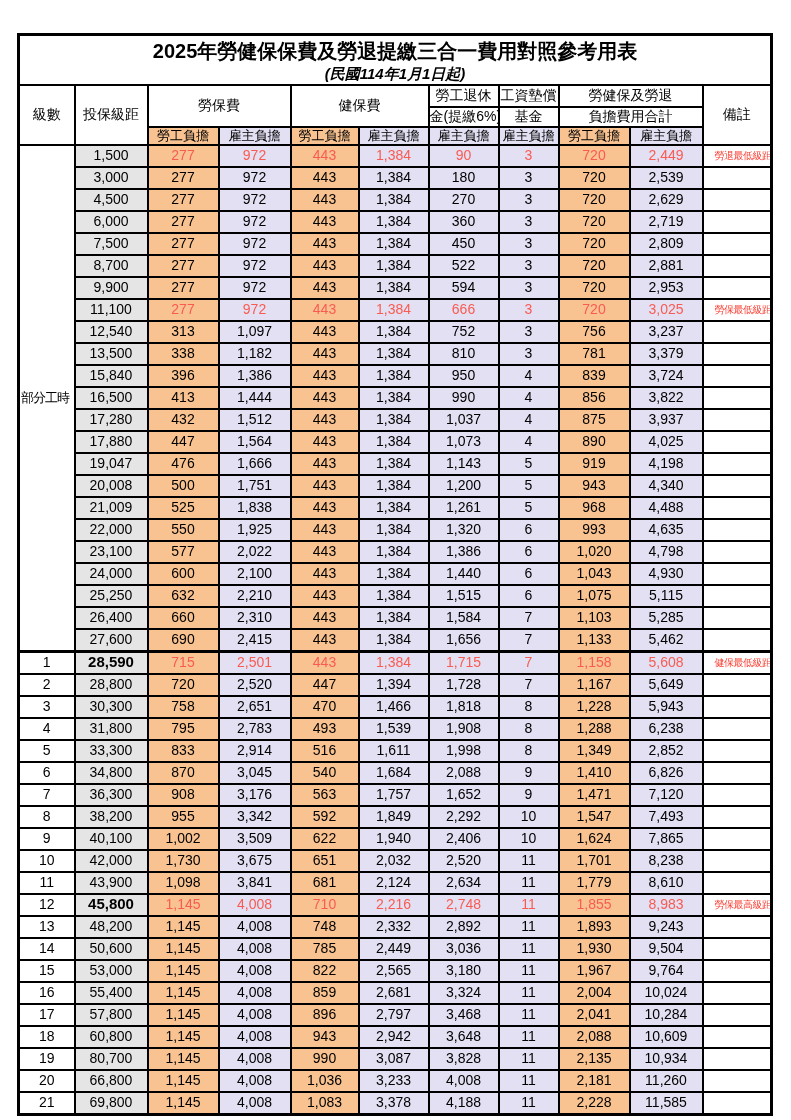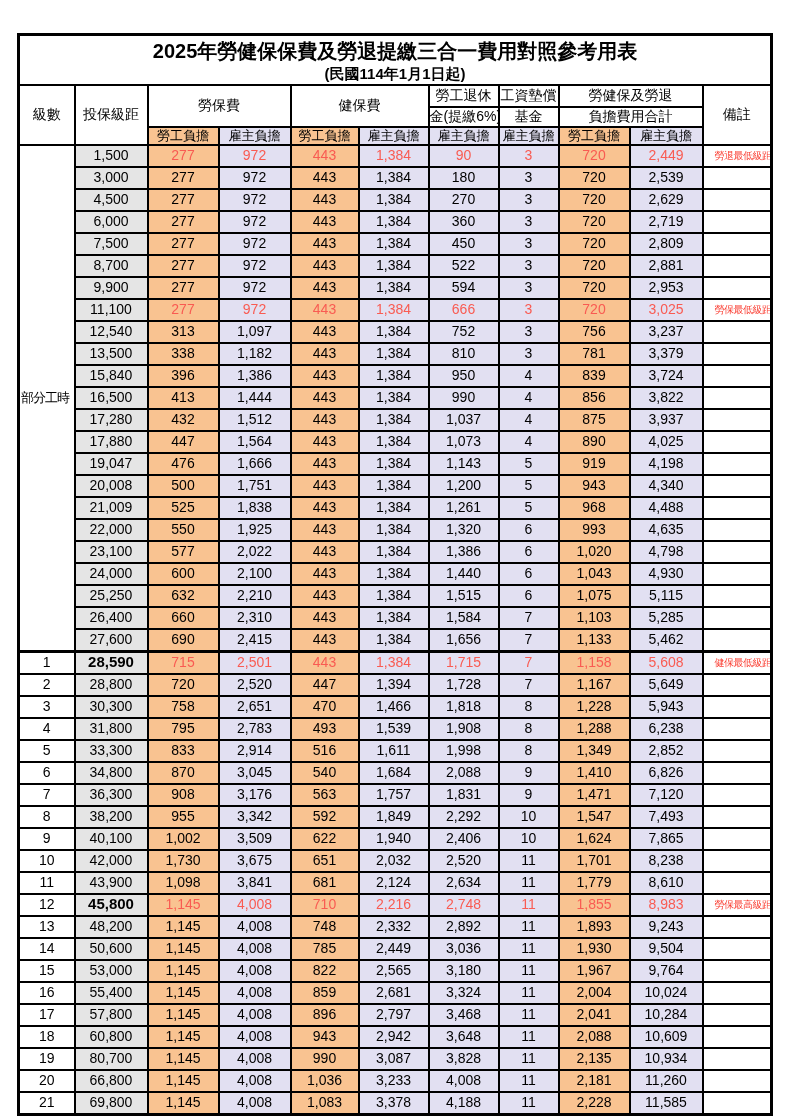--- a/index.html
+++ b/index.html
@@ -9,21 +9,21 @@
   }
   .sheet{position:absolute;left:17px;top:33px;}
   table{border-collapse:collapse;table-layout:fixed;width:688px;}
   td{
     border:2px solid #000;padding:0;text-align:center;vertical-align:middle;
     font-size:14px;overflow:hidden;white-space:nowrap;line-height:1.25;
   }
   table{border:3px solid #000;}
   .title-cell{height:48px;background:#fff;}
   .title-line1{font-size:20px;font-weight:bold;line-height:1.45;}
-  .title-line2{font-size:15px;font-weight:bold;line-height:1.1;}
+  .title-line2{font-size:15px;font-weight:bold;line-height:1.1;font-style:italic;}
   .hdrA{height:20px;font-size:14px;}
   .hdrB{height:15px;font-size:14px;}
   .hdrC{height:14px;font-size:13px;}
   .orange{background:#F9C391;}
   .lav{background:#E2E0F2;}
   tbody td{height:20px;}
   .lvl{background:#fff;}
   .part{font-size:13px;text-align:left;padding-left:1px;letter-spacing:-1px;}
   .bracket{background:#e5e5e5;}
   .bold-big{font-weight:bold;font-size:15px;}
@@ -438,21 +438,21 @@
           <td class="lav num">6,826</td>
           <td class="note-cell"></td>
         </tr>
         <tr>
           <td class="lvl">7</td>
           <td class="bracket">36,300</td>
           <td class="orange num">908</td>
           <td class="lav num">3,176</td>
           <td class="orange num">563</td>
           <td class="lav num">1,757</td>
-          <td class="lav num">1,831</td>
+          <td class="lav num">1,652</td>
           <td class="lav num">9</td>
           <td class="orange num">1,471</td>
           <td class="lav num">7,120</td>
           <td class="note-cell"></td>
         </tr>
         <tr>
           <td class="lvl">8</td>
           <td class="bracket">38,200</td>
           <td class="orange num">955</td>
           <td class="lav num">3,342</td>

